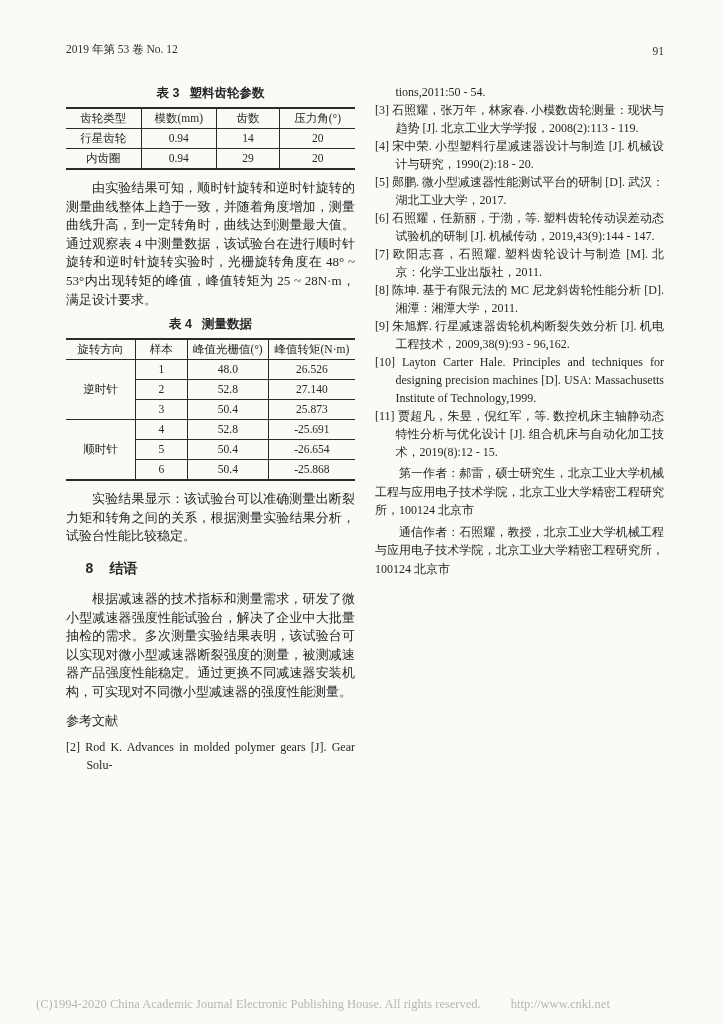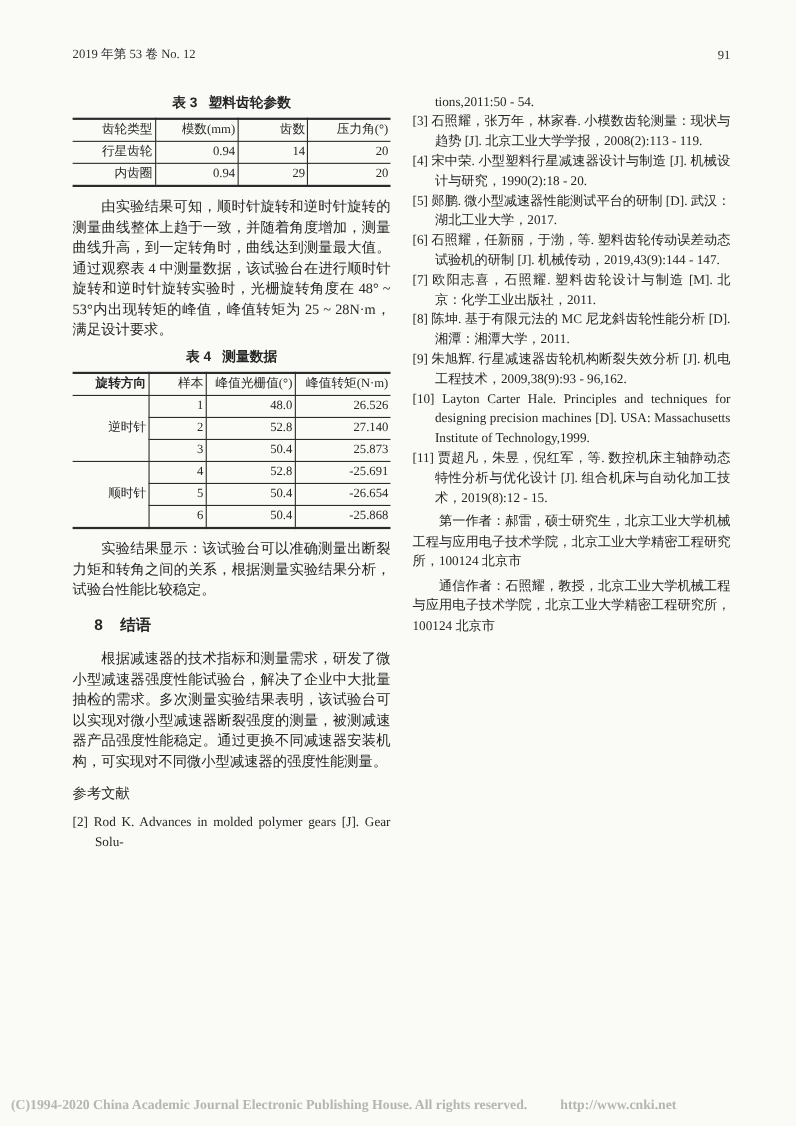--- a/index.html
+++ b/index.html
@@ -37,28 +37,28 @@
     width:100%;
     border-collapse:collapse;
     border-top:2px solid #2b2b2b;
     border-bottom:2px solid #2b2b2b;
     border-left:hidden; border-right:hidden;
     font-size:11.5px;
     margin-bottom:9px;
   }
   .paper-table th, .paper-table td {
     border:1px solid #2b2b2b;
-    text-align:right;
+    text-align:center;
     padding:2px 2px;
     font-weight:normal;
     line-height:15px;
   }
   #table3 th:nth-child(1){width:26%;} #table3 th:nth-child(2){width:26%;}
   #table3 th:nth-child(3){width:22%;} #table3 th:nth-child(4){width:26%;}
-  #table4 th:nth-child(1){width:24%;font-weight:bold;} #table4 th:nth-child(2){width:18%;}
+  #table4 th:nth-child(1){width:24%;} #table4 th:nth-child(2){width:18%;}
   #table4 th:nth-child(3){width:28%;} #table4 th:nth-child(4){width:30%;}
 
   p.body {
     font-size:13px; line-height:18.6px;
     text-align:justify; margin:0 0 7px 0;
     text-indent:2em;
   }
   .sec-heading {
     font-family:"Liberation Sans","DejaVu Sans",sans-serif;
     font-weight:bold; font-size:14px;
@@ -82,25 +82,24 @@
   .bio-cn {
     font-size:12px; line-height:18.5px;
     text-align:justify; text-indent:2em; margin:3px 0 0 0;
   }
   .bio-en {
     font-size:12px; line-height:19px;
     font-style:italic; letter-spacing:0.2px; word-spacing:3px;
     text-align:justify; text-indent:2em; margin:3px 0 0 0;
   }
   .page-footer {
-    position:absolute; left:10px; bottom:12px; right:24px;
+    position:absolute; left:36px; bottom:12px; right:24px;
     display:flex; gap:30px;
     font-size:12.5px; color:#b5b5b2;
     white-space:nowrap;
-    font-weight:bold;
   }
 </style>
 </head>
 <body>
 
 <div class="page">
 
   <div class="running-head">
     <span>2019 年第 53 卷 No. 12</span>
     <span>91</span>

